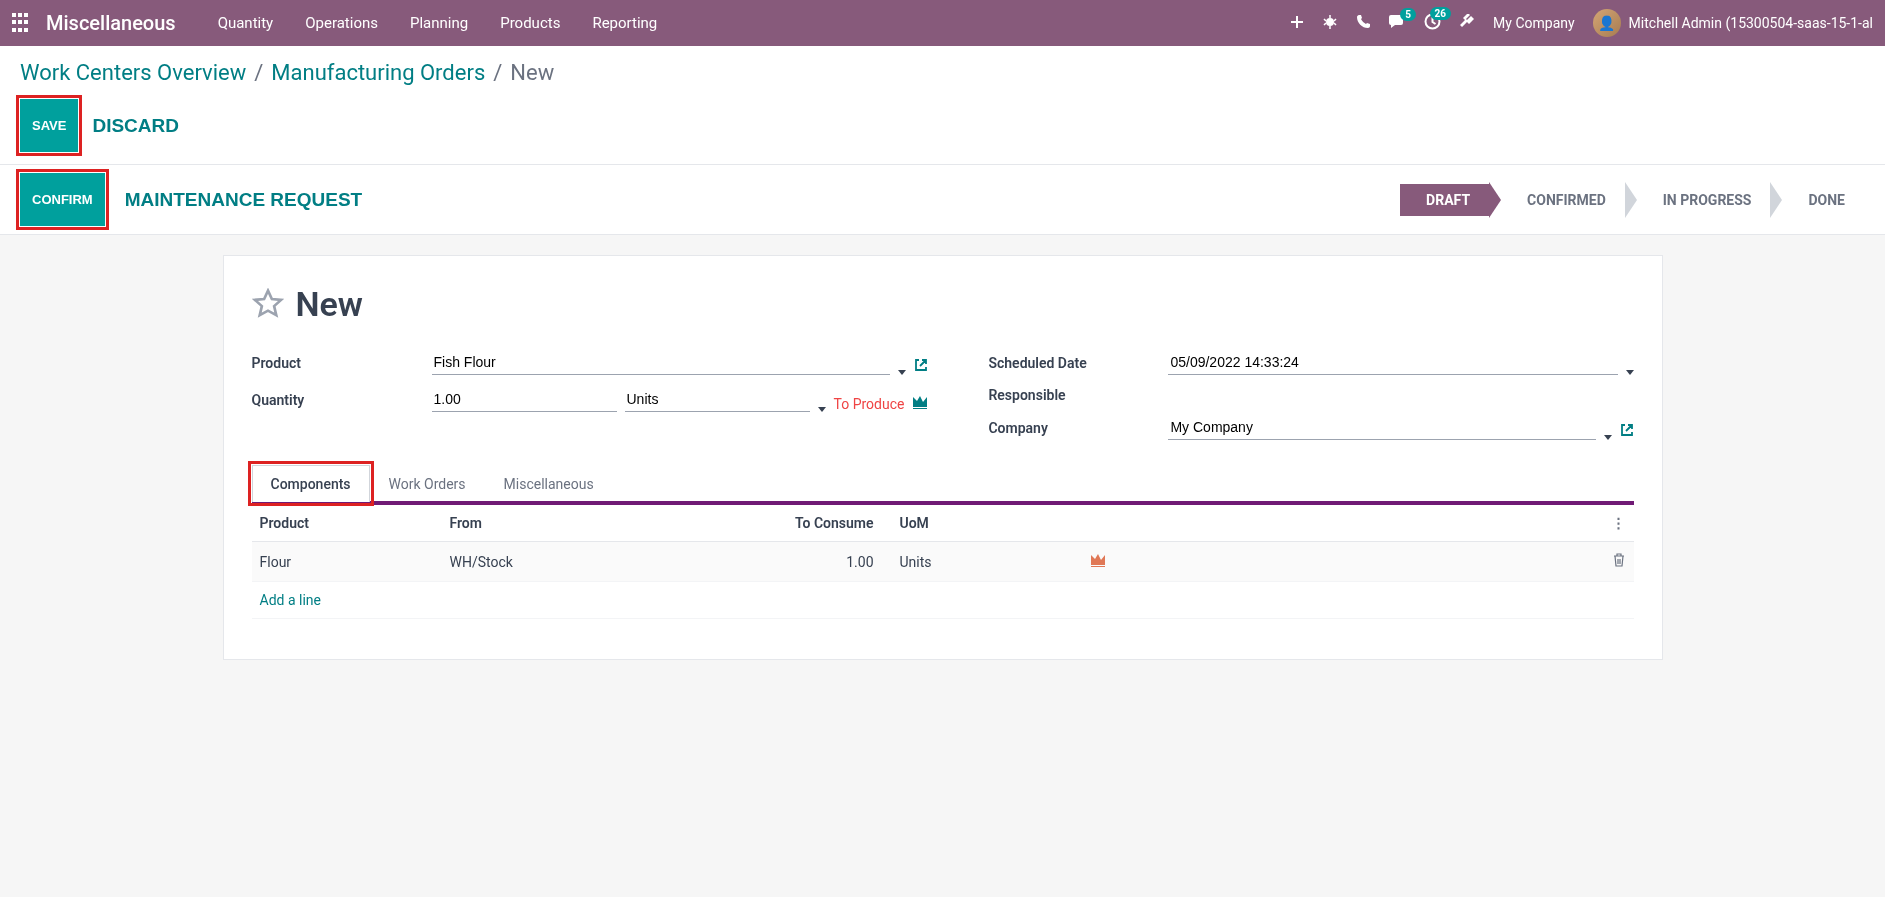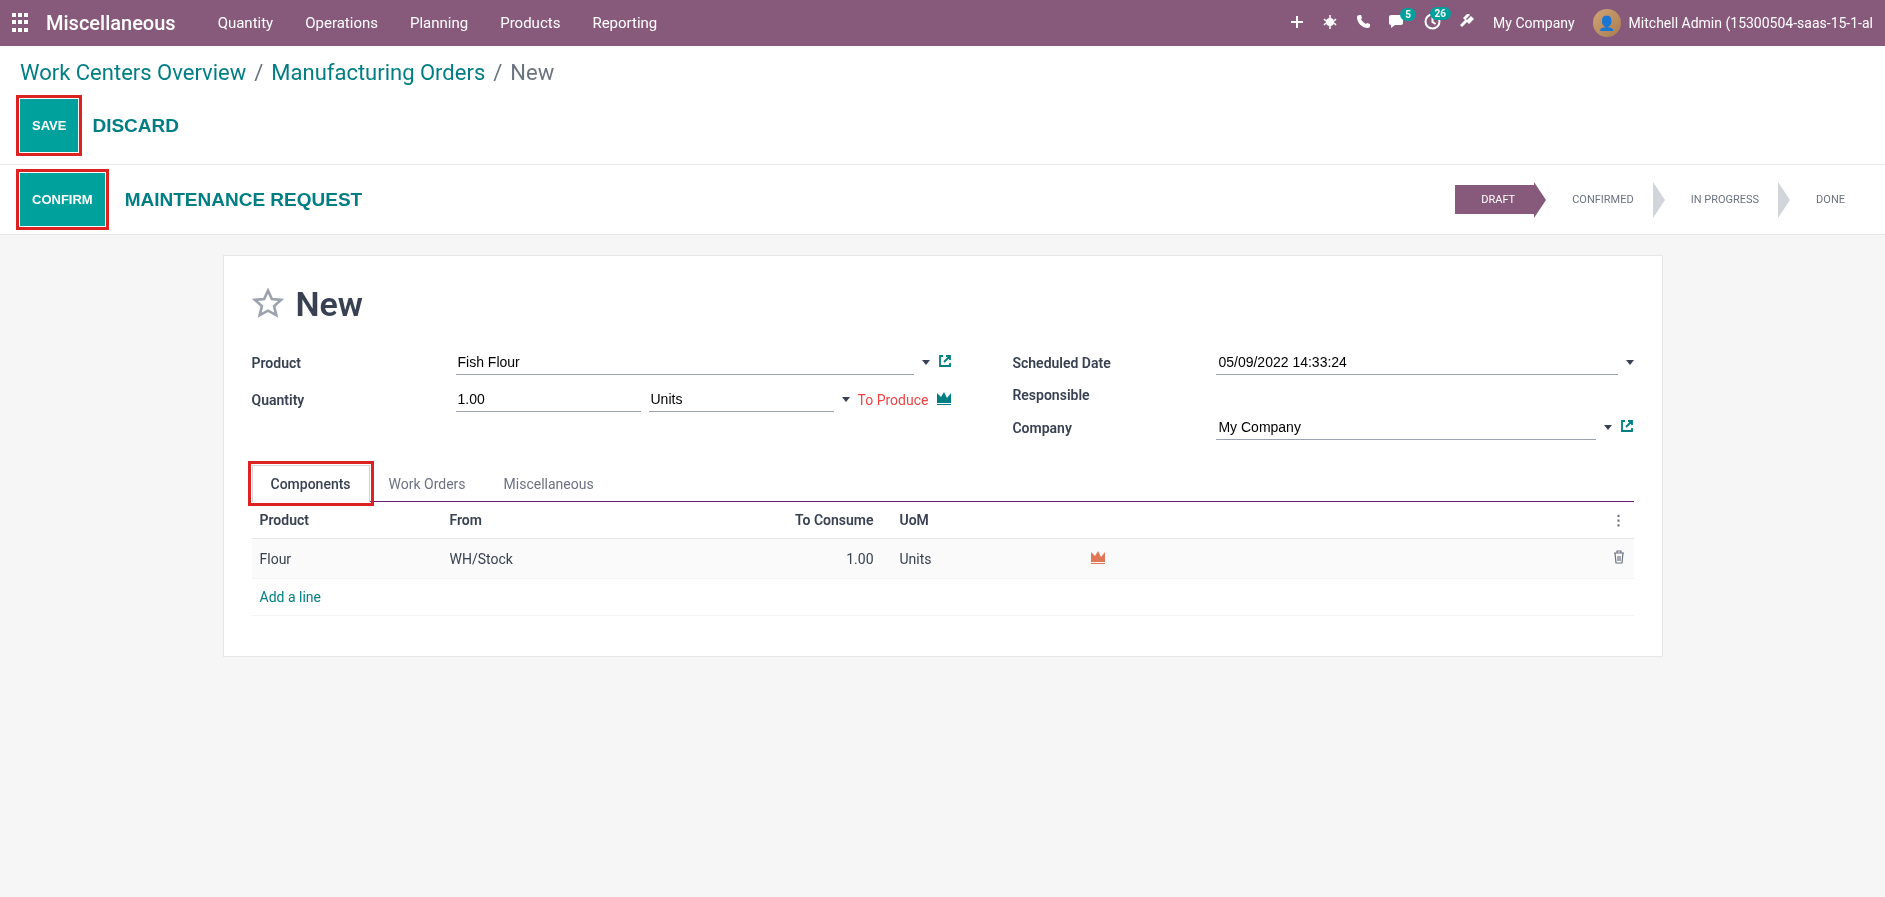--- a/index.html
+++ b/index.html
@@ -24,44 +24,44 @@
 .breadcrumb a { color: #017E84; text-decoration: none; cursor: pointer; }
 .breadcrumb .sep, .breadcrumb .current { color: #6B7280; }
 .actions-row { margin-top: 14px; display: flex; gap: 14px; align-items: center; }
 .btn-primary { background: #00A09D; color: #fff; border: none; padding: 19px 12px; font-weight: 600; font-size: 13px; cursor: pointer; }
 .btn-link { color: #017E84; background: none; border: none; font-weight: 600; font-size: 19px; cursor: pointer; }
 .highlight-red { outline: 3px solid #d22; outline-offset: 1px; }
 
 
 .statusbar { background: #fff; border-top: 1px solid #e5e7eb; border-bottom: 1px solid #e5e7eb; padding: 8px 20px; display: flex; align-items: center; gap: 20px; }
 .status-steps { margin-left: auto; display: flex; align-items: center; }
-.step { position: relative; padding: 8px 20px 8px 26px; color: #6B7280; font-weight: 400; font-size: 11px; cursor: pointer; text-align: center; }
+.step { position: relative; padding: 8px 20px 8px 26px; color: #6B7280; font-weight: 700; font-size: 14px; cursor: pointer; text-align: center; }
 .step.active { background: #875A7B; color: #fff; }
 .step-arrow { width: 0; height: 0; border-top: 18px solid transparent; border-bottom: 18px solid transparent; border-left: 12px solid #d1d5db; margin-left: -1px; }
 .step-arrow.active { border-left-color: #875A7B; }
 
 
 .sheet { max-width: 1440px; margin: 20px auto 0; background: #fff; border: 1px solid #e5e7eb; padding: 28px 28px 40px; }
 .title-row { display: flex; align-items: center; gap: 12px; margin-bottom: 26px; }
 .star-icon { width: 32px; height: 32px; cursor: pointer; }
 .title-text { font-size: 34px; font-weight: 600; color: #374151; }
 
 .form-grid { display: grid; grid-template-columns: 1fr 1fr; gap: 20px 60px; margin-bottom: 24px; }
 .form-col { display: flex; flex-direction: column; gap: 12px; }
 .form-row { display: flex; align-items: center; gap: 10px; }
 .form-label { width: 170px; font-weight: 600; color: #374151; }
-.form-field { flex: 1; display: flex; align-items: center; gap: 8px; margin-left: 24px; }
+.form-field { flex: 1; display: flex; align-items: flex-end; gap: 8px; }
 .input-underline { flex: 1; border: none; border-bottom: 1px solid #9ca3af; padding: 4px 2px; font-size: 14px; background: transparent; outline: none; }
 .input-underline.narrow { flex: 0 0 140px; }
 .dropdown-caret { width: 0; height: 0; border-left: 4px solid transparent; border-right: 4px solid transparent; border-top: 5px solid #374151; cursor: pointer; }
 .ext-link { color: #017E84; cursor: pointer; }
 .to-produce { color: #ef4444; white-space: nowrap; }
 
 
-.tabs { display: flex; border-bottom: 1px solid #701a75; }
+.tabs { display: flex; border-bottom: 4px solid #701a75; }
 .tab { padding: 10px 18px; color: #6B7280; cursor: pointer; border: 1px solid transparent; border-bottom: none; position: relative; top: 1px; }
 .tab.active { color: #374151; font-weight: 500; border-color: #d1d5db; background: #fff; }
 
 
 .tbl { width: 100%; border-collapse: collapse; }
 .tbl th { text-align: left; font-weight: 600; padding: 10px 8px; border-bottom: 1px solid #e5e7eb; color: #374151; }
 .tbl th.right, .tbl td.right { text-align: right; }
 .tbl td { padding: 10px 8px; border-bottom: 1px solid #f3f4f6; }
 .tbl tr.data-row { background: #fafafa; }
 .add-line { color: #017E84; cursor: pointer; padding: 10px 8px; }

